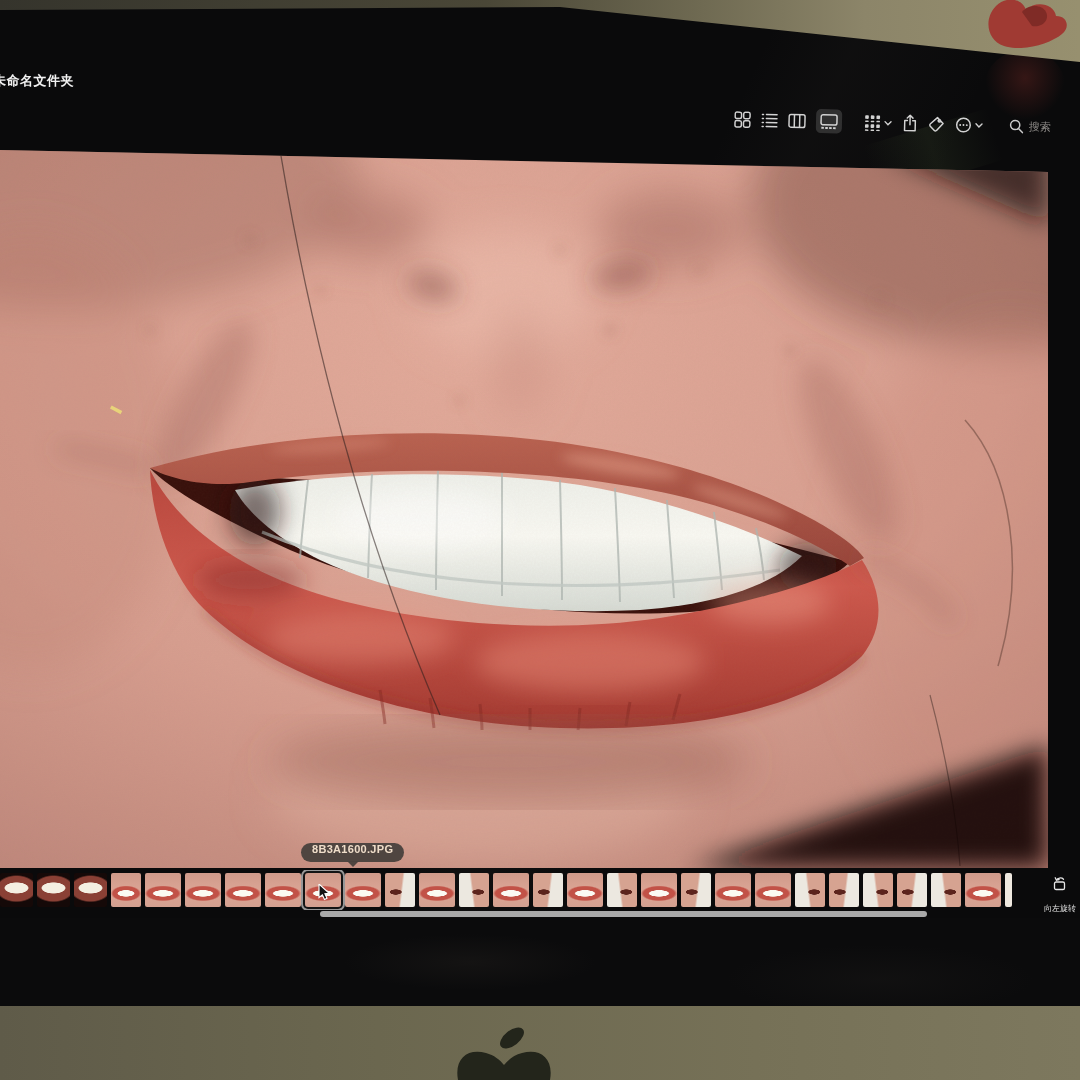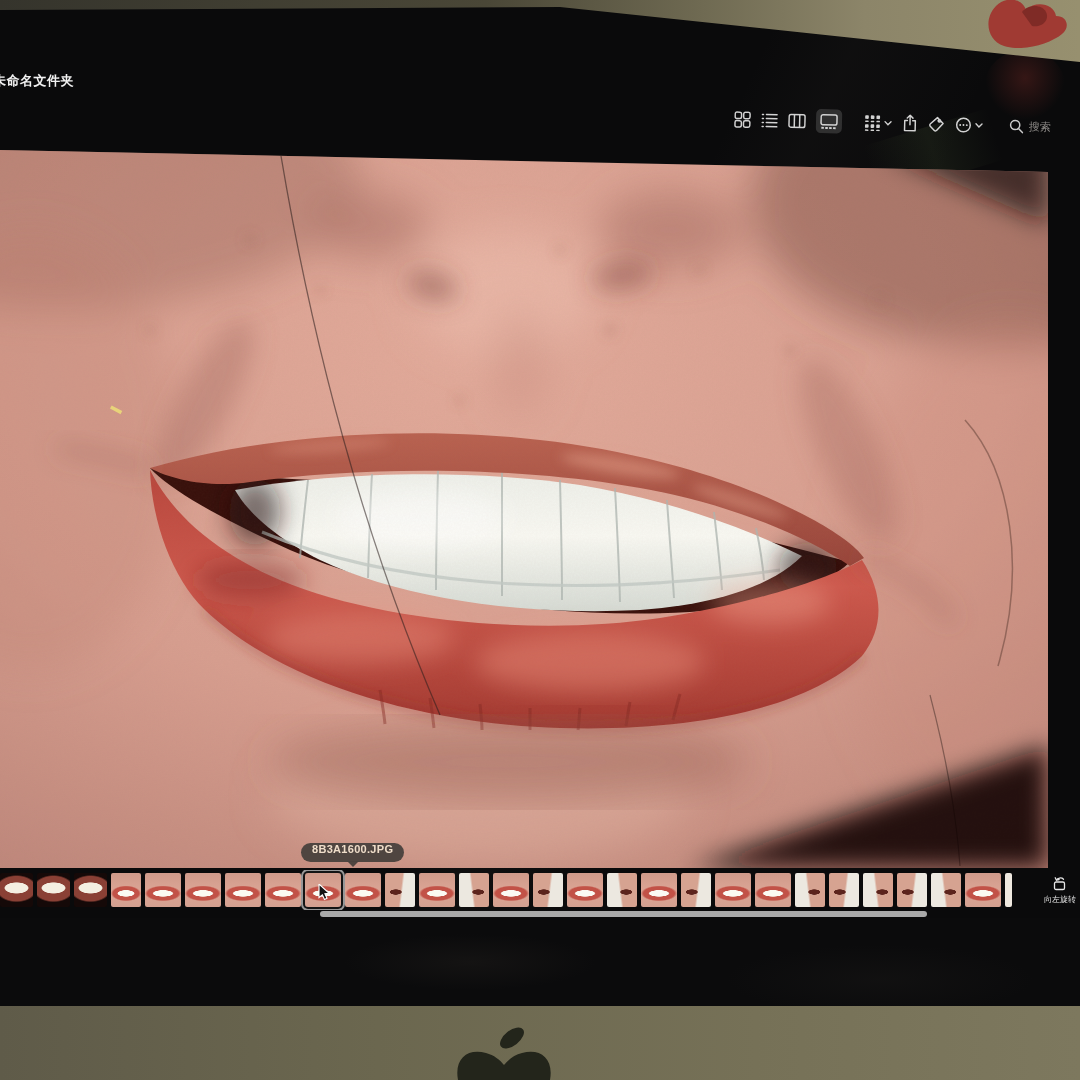--- a/index.html
+++ b/index.html
@@ -72,21 +72,21 @@
   .flip{transform:scaleX(-1);}
   .thumb.selected{box-shadow:0 0 0 2px #141414,0 0 0 4px #979797;border-radius:3px;}
 
   .cursor{position:absolute;left:318px;top:884px;}
 
   .scrollbar{position:absolute;left:320px;top:911px;width:607px;height:6px;
              border-radius:3px;background:#a9a9a9;}
 
   .rotate{position:absolute;left:1034px;top:876px;width:52px;display:flex;
           flex-direction:column;align-items:center;background:none;border:none;padding:0;}
-  .rotate span{color:#e6e6e6;font-size:8px;margin-top:3px;white-space:nowrap;}
+  .rotate span{color:#e6e6e6;font-size:8px;margin-top:12px;white-space:nowrap;}
 
   
   .bezel-bottom{position:absolute;left:0;top:918px;width:1080px;height:88px;
       background:
         radial-gradient(ellipse 180px 40px at 470px 50%,rgba(62,56,50,.18),rgba(0,0,0,0) 70%),
         radial-gradient(ellipse 220px 50px at 880px 70%,rgba(52,48,44,.15),rgba(0,0,0,0) 70%),
         #0b0b0c;}
   .chin{position:absolute;left:0;top:1006px;width:1080px;height:74px;
         background:linear-gradient(90deg,#5f5b49 0%,#6b674f 35%,#767157 70%,#7d785e 100%);}
   .apple{position:absolute;left:440px;top:14px;}

